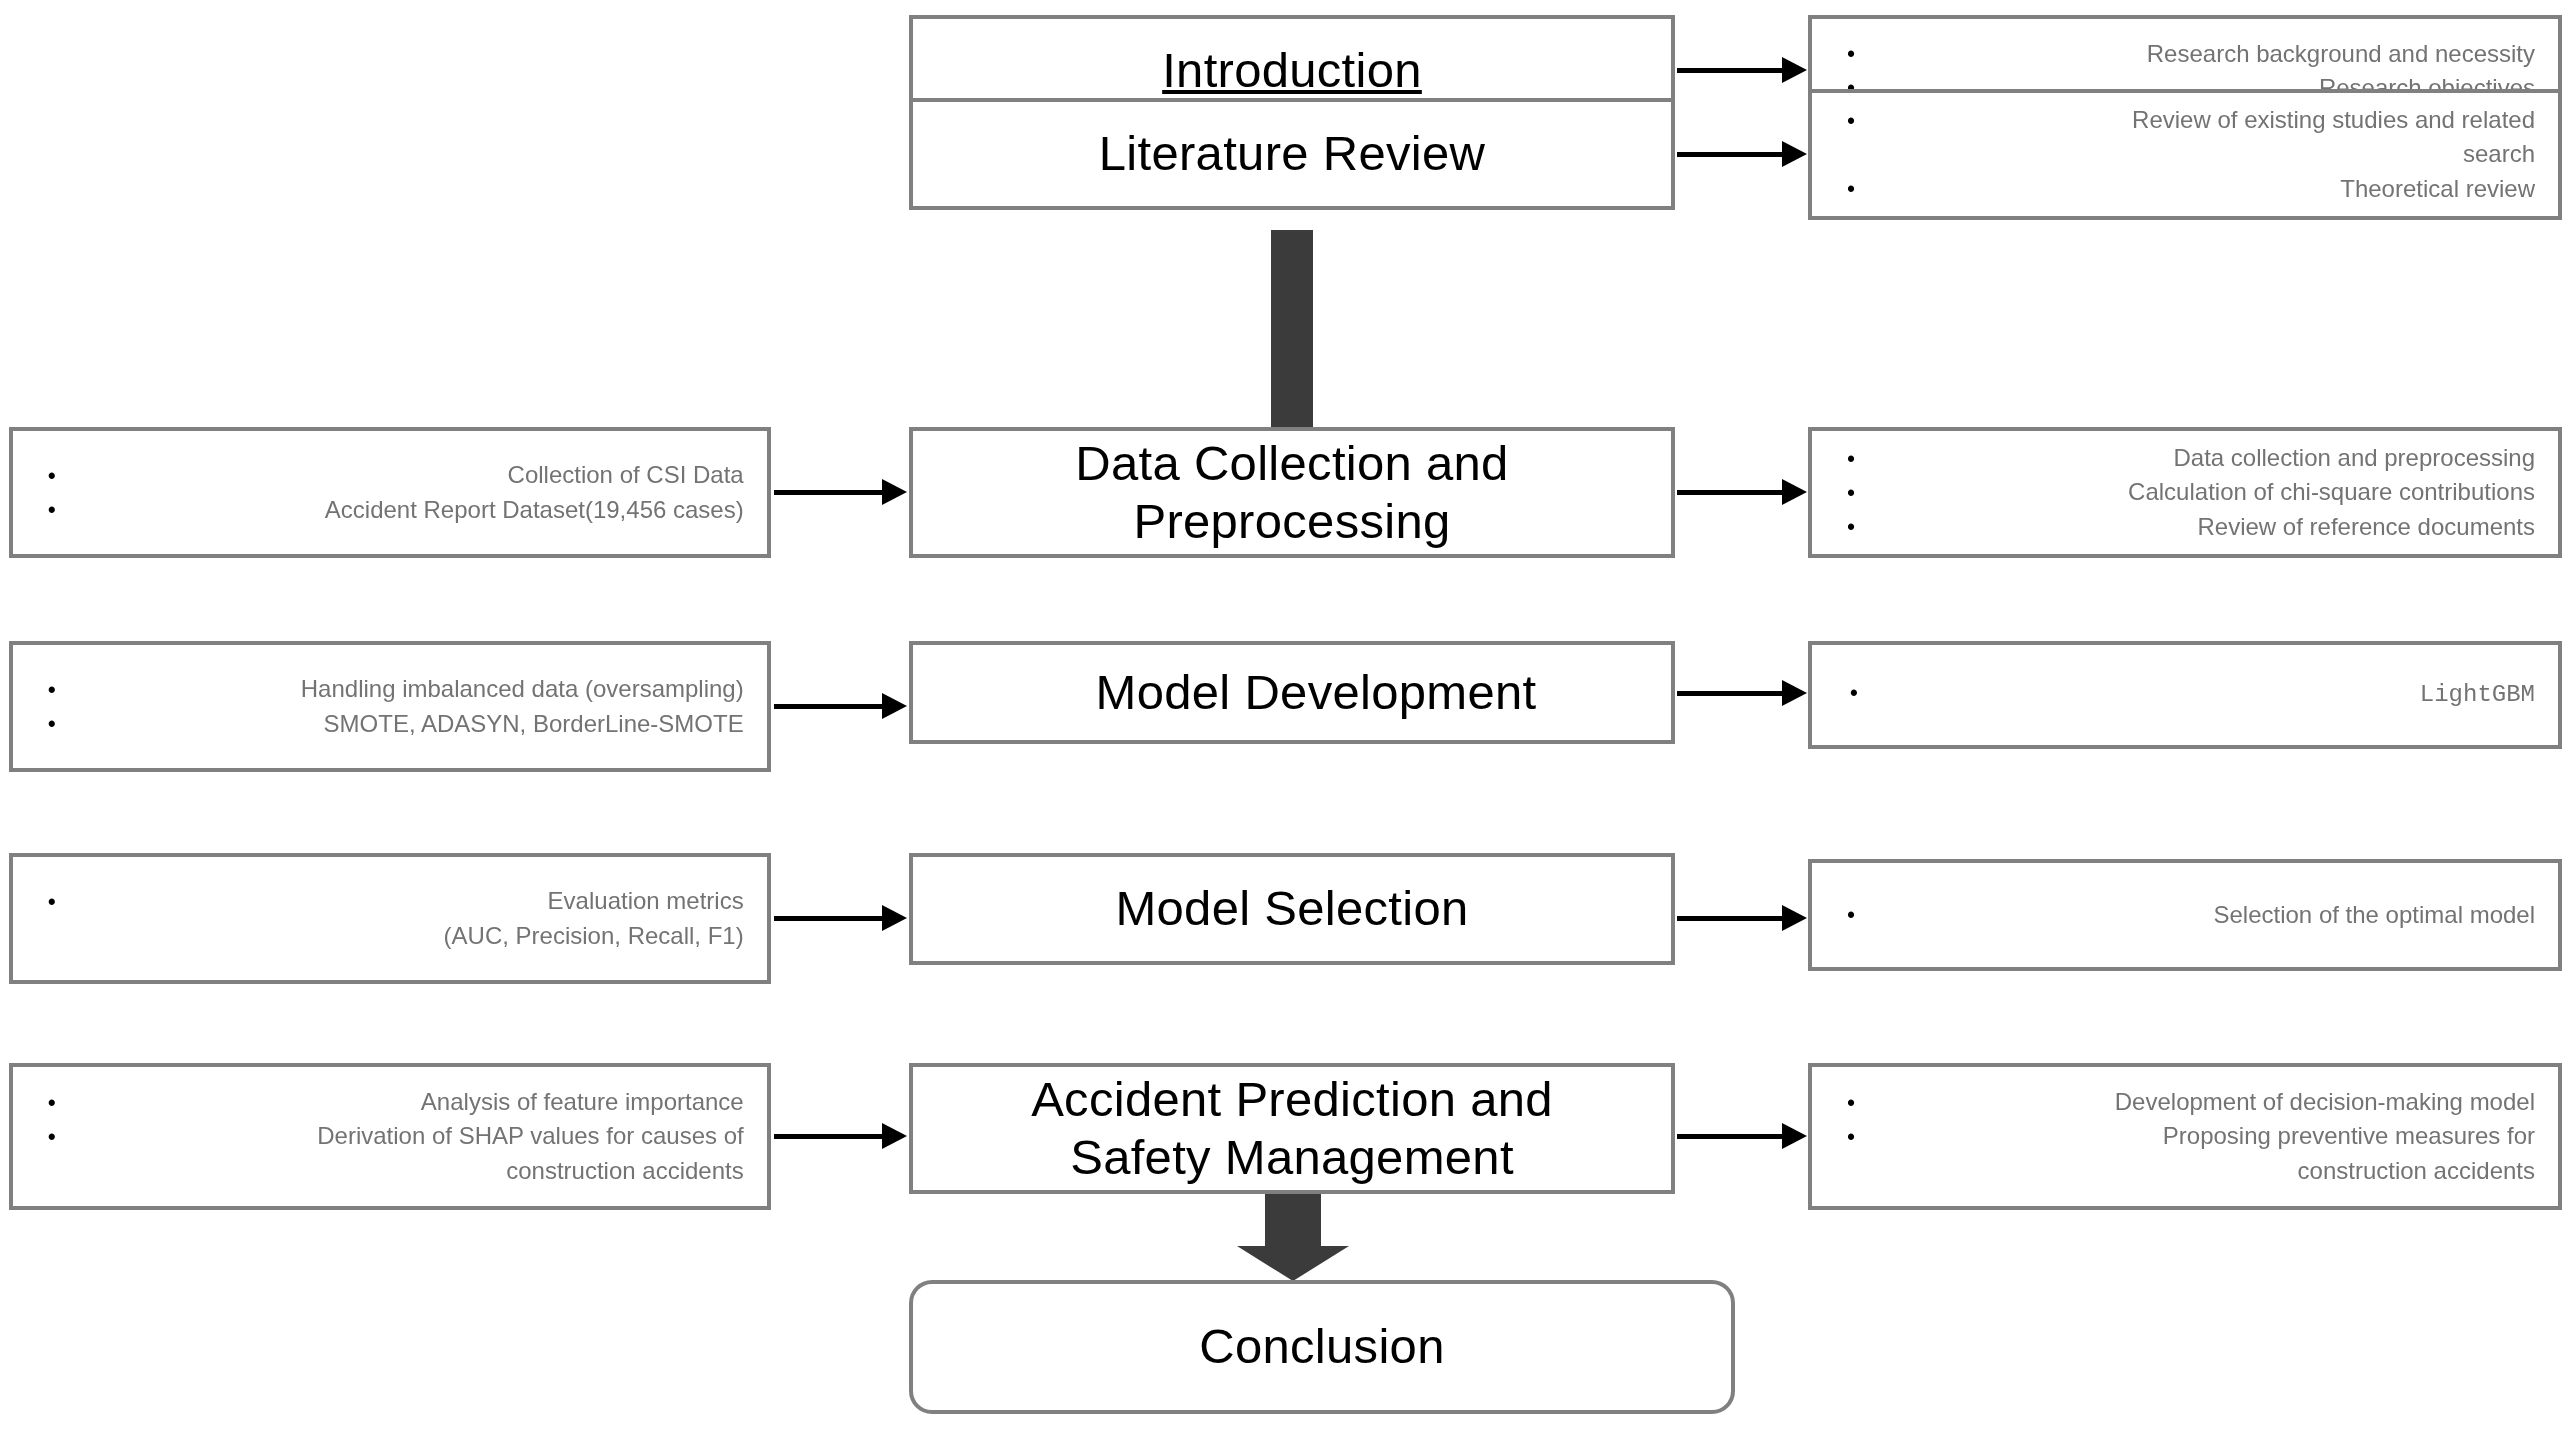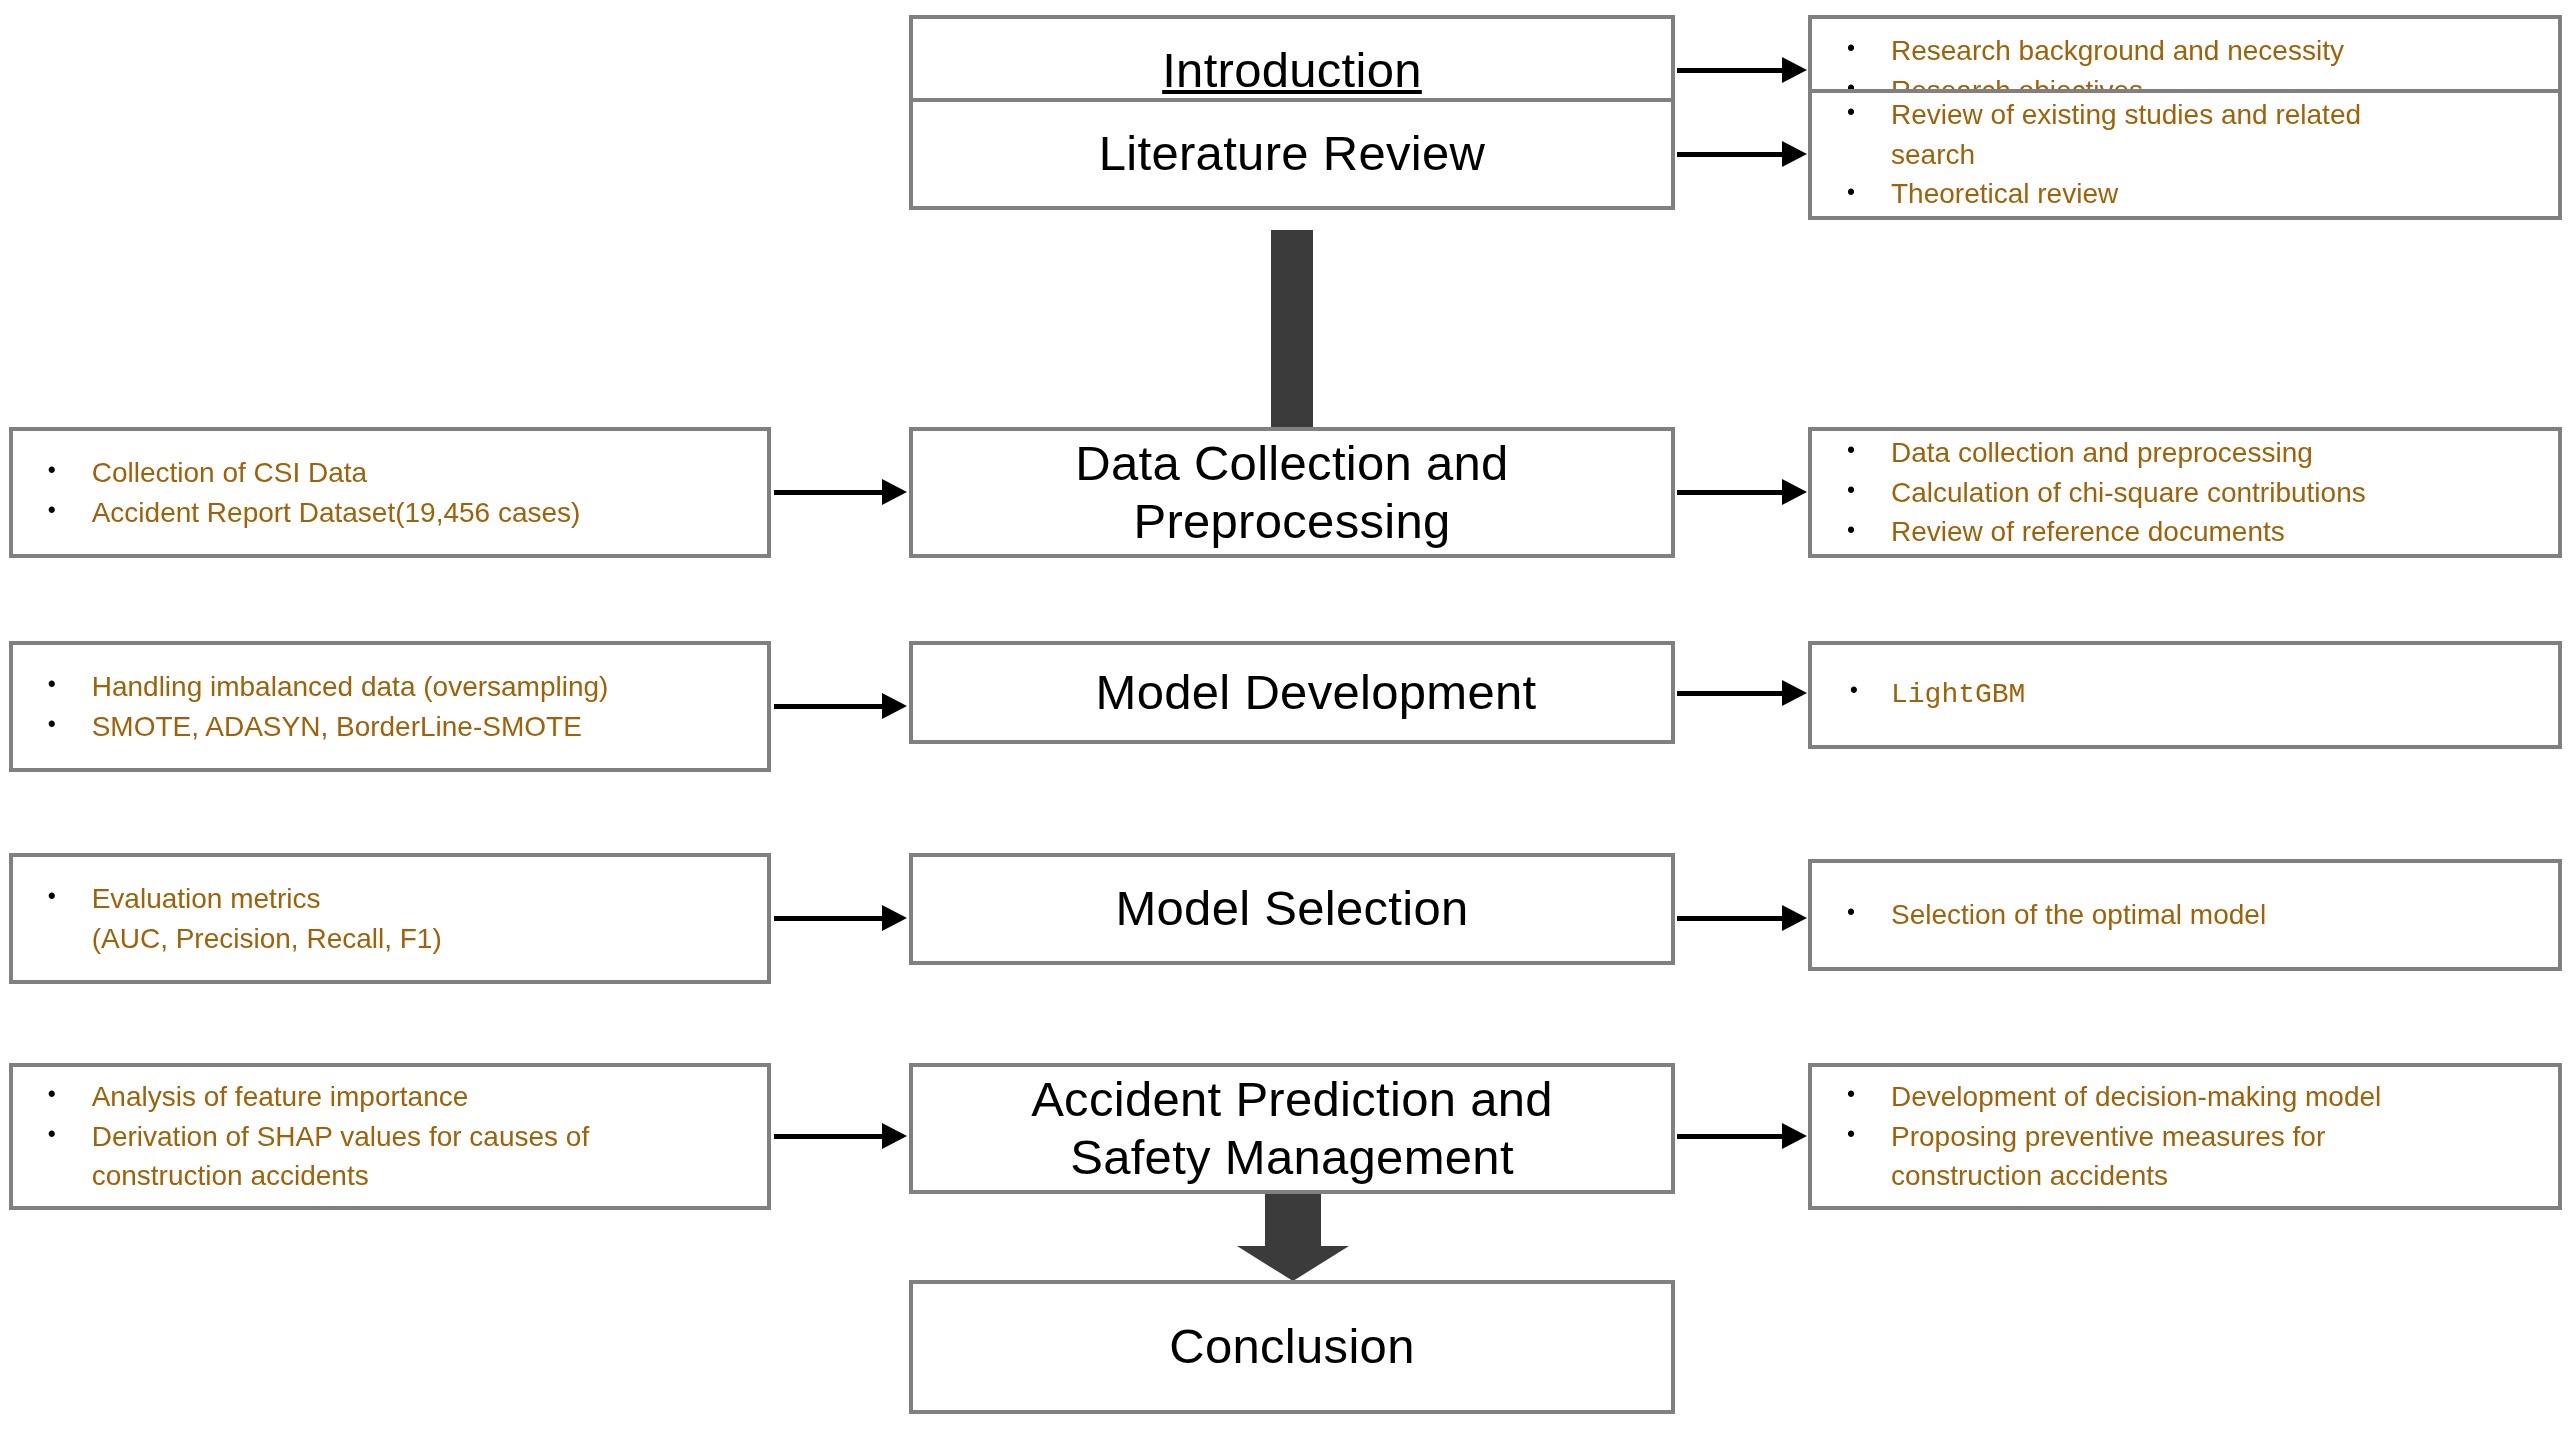--- a/index.html
+++ b/index.html
@@ -46,24 +46,25 @@
     padding: 0 23px;
   }
   .bullet-list {
     margin: 0;
     padding: 0;
     list-style: none;
   }
   .bullet-item {
     position: relative;
     padding-left: 56px;
-    font-size: 28px;
+    font-size: 24px;
     line-height: 1.42;
-    color: #a16207;
+    color: #737373;
     white-space: pre-line;
+    text-align: right;
   }
   .bullet-item::before {
     content: "\2022";
     position: absolute;
     left: 12px;
     top: -0.7px;
     font-size: 23px;
     line-height: 1.62;
     color: #000000;
   }
@@ -280,18 +281,18 @@
       <li class="bullet-item">Proposing preventive measures for
 construction accidents</li>
     </ul>
   </div>
 
   <div class="big-down-arrow" style="left:1236px; top:1194px; width:113px; height:87px;">
     <div class="stem" style="height:52px;"></div>
     <div class="tip" style="top:52px;"></div>
   </div>
 
-  <div class="box center-box" style="left:909px; top:1280px; width:766px; height:134px;">
+  <div class="box center-box" style="left:909px; top:1280px; width:826px; height:134px;border-radius:23px;">
     <div class="center-label">Conclusion</div>
   </div>
 
 </div>
 
 
 </body></html>

